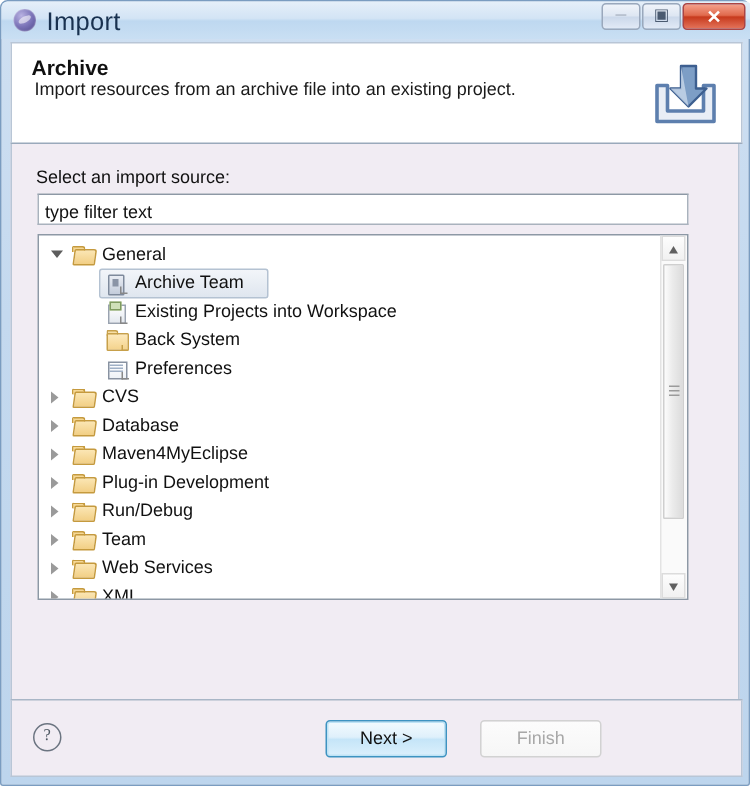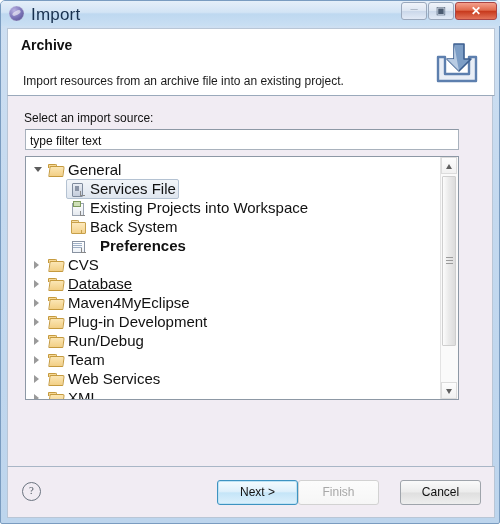--- a/index.html
+++ b/index.html
@@ -95,21 +95,21 @@
   }
   .header-title {
     position: absolute;
     left: 13px; top: 8px;
     font-size: 14px;
     font-weight: bold;
     color: #101010;
   }
   .header-desc {
     position: absolute;
-    left: 15px; top: 45px;
+    left: 15px; top: 23px;
     font-size: 12px;
     color: #1a1a1a;
   }
   .header-icon {
     position: absolute;
     right: 14px; top: 12px;
     width: 46px; height: 44px;
   }
 
   
@@ -179,21 +179,21 @@
     border-left: 5px solid #9a9a9a;
     border-top: 4px solid transparent;
     border-bottom: 4px solid transparent;
   }
   .twist.expanded {
     border-top: 5px solid #5d5d5d;
     border-left: 4px solid transparent;
     border-right: 4px solid transparent;
     top: 7px;
   }
-  .tlabel { position: absolute; top: 0; font-size: 15px; }
+  .tlabel { position: absolute; top: 0; font-size: 12px; }
 
   
   .ico { position: absolute; top: 3px; width: 16px; height: 14px; }
   .folder-open { }
   .folder-open .fb {
     position: absolute; left: 1px; top: 3px;
     width: 13px; height: 9px;
     background: linear-gradient(180deg,#fbe6b4 0%, #f2cf85 100%);
     border: 1px solid #c59a3e;
     border-radius: 1px 2px 1px 1px;
@@ -383,21 +383,21 @@
   }
   .btn.disabled { color: #a8a8a8; border-color: #d2d2d2;
     background: linear-gradient(180deg,#fcfcfc 0%, #f6f6f6 100%); }
   .btn.default {
     border: 1px solid #3e93c1;
     box-shadow: 0 0 0 1px #bfe3f5 inset;
     background: linear-gradient(180deg,#f4fbfe 0%, #dff0fb 45%, #c5e5f8 52%, #dcf0fc 100%);
   }
   .btn.back   { left: 124px; margin-top: 44px; }
   .btn.next   { left: 209px; }
-  .btn.finish { left: 290px; }
+  .btn.finish { left: 312px; }
   .btn.cancel { left: 392px;
     background: linear-gradient(180deg,#fafafa 0%, #ececec 48%, #dfdfdf 52%, #eeeeee 100%);
     border-color: #9fa4ab; }
 </style>
 </head>
 <body>
 
 <div class="window">
 
   <div class="titlebar">
@@ -446,21 +446,21 @@
           </div>
           <div class="trow selected">
             <span class="selbox" style="left:40px; width:111.19999999999999px;"></span>
             <span style="position:absolute;left:44px;top:0;width:16px;height:19px;">
               <span class="ico ico-archive">
                 <span class="a1"></span>
                 <span class="a2"></span>
                 <span class="a3"></span>
               </span>
             </span>
-            <span class="tlabel" style="left:64px;">Services File</span>
+            <span class="tlabel" style="left:64px;">Archive Team</span>
           </div>
           <div class="trow">
             <span style="position:absolute;left:44px;top:0;width:16px;height:19px;">
               <span class="ico ico-proj">
                 <span class="p1"></span>
                 <span class="p2"></span>
                 <span class="p3"></span>
               </span>
             </span>
             <span class="tlabel" style="left:64px;">Existing Projects into Workspace</span>
@@ -478,41 +478,41 @@
           <div class="trow">
             <span style="position:absolute;left:44px;top:0;width:16px;height:19px;">
               <span class="ico ico-pref">
                 <span class="r1"></span>
                 <span class="r2"></span>
                 <span class="r3"></span>
                 <span class="r4"></span>
                 <span class="r5"></span>
               </span>
             </span>
-            <span class="tlabel" style="left:74px;font-weight:bold;">Preferences</span>
+            <span class="tlabel" style="left:64px;">Preferences</span>
           </div>
           <div class="trow">
             <span class="twist collapsed" style="left:8px;"></span>
             <span style="position:absolute;left:22px;top:0;width:16px;height:19px;">
               <span class="ico folder-open">
                 <span class="ft"></span>
                 <span class="fb"></span>
               </span>
             </span>
             <span class="tlabel" style="left:42px;">CVS</span>
           </div>
           <div class="trow">
             <span class="twist collapsed" style="left:8px;"></span>
             <span style="position:absolute;left:22px;top:0;width:16px;height:19px;">
               <span class="ico folder-open">
                 <span class="ft"></span>
                 <span class="fb"></span>
               </span>
             </span>
-            <span class="tlabel" style="left:42px;text-decoration:underline;">Database</span>
+            <span class="tlabel" style="left:42px;">Database</span>
           </div>
           <div class="trow">
             <span class="twist collapsed" style="left:8px;"></span>
             <span style="position:absolute;left:22px;top:0;width:16px;height:19px;">
               <span class="ico folder-open">
                 <span class="ft"></span>
                 <span class="fb"></span>
               </span>
             </span>
             <span class="tlabel" style="left:42px;">Maven4MyEclipse</span>
@@ -585,16 +585,15 @@
         </div>
       </div>
     </div>
   </div>
 
   <div class="btnbar">
     <div class="help-icon">?</div>
     <div class="btn back disabled">&lt; Back</div>
     <div class="btn next default">Next &gt;</div>
     <div class="btn finish disabled">Finish</div>
-    <div class="btn cancel">Cancel</div>
   </div>
 
 </div>
 
 </body></html>

